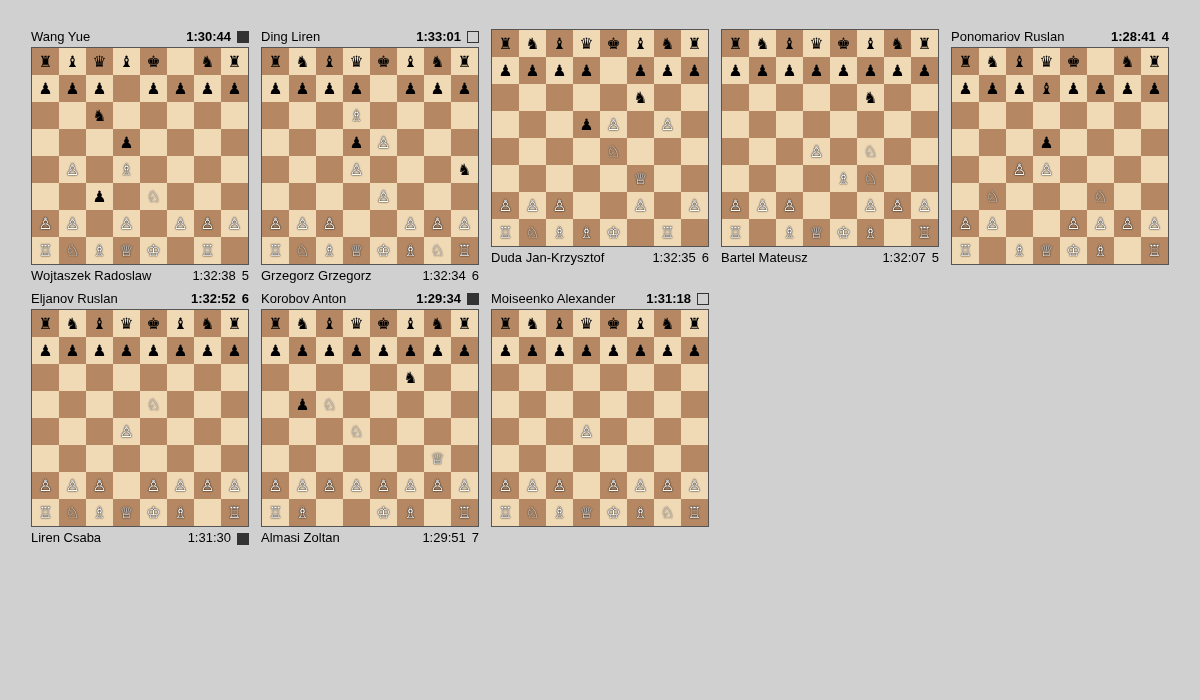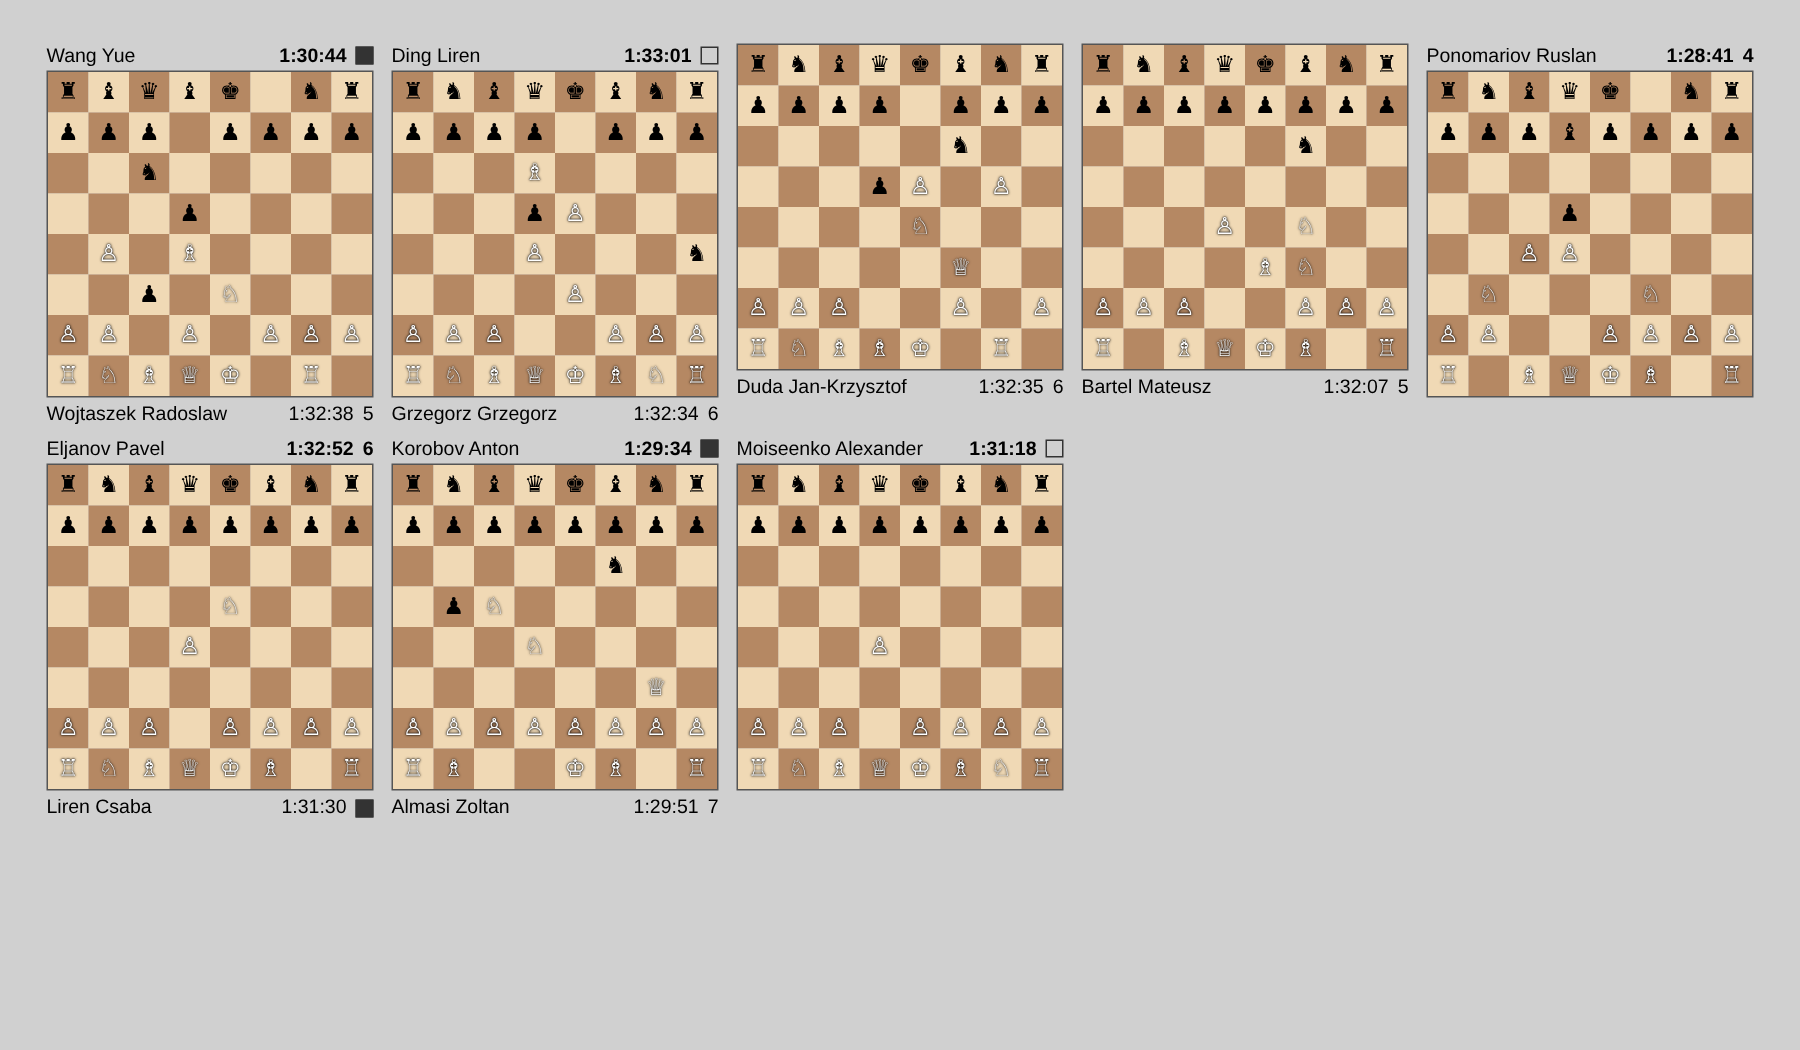--- a/index.html
+++ b/index.html
@@ -519,21 +519,21 @@
       <div class="chess-square dark piece-white">♕</div>
       <div class="chess-square light piece-white">♔</div>
       <div class="chess-square dark piece-white">♗</div>
       <div class="chess-square light"></div>
       <div class="chess-square dark piece-white">♖</div>
     </div>
   </div>
 
   <div class="game-cell">
     <div class="game-header">
-      <span class="player-name">Eljanov Pavel</span>
+      <span class="player-name">Eljanov Ruslan</span>
       <div class="time-info">
         <span>1:32:52</span>
         <span class="move-count">6</span>
       </div>
     </div>
     <div class="chess-board">
 
       <div class="chess-square dark piece-black">♜</div>
       <div class="chess-square light piece-black">♞</div>
       <div class="chess-square dark piece-black">♝</div>

